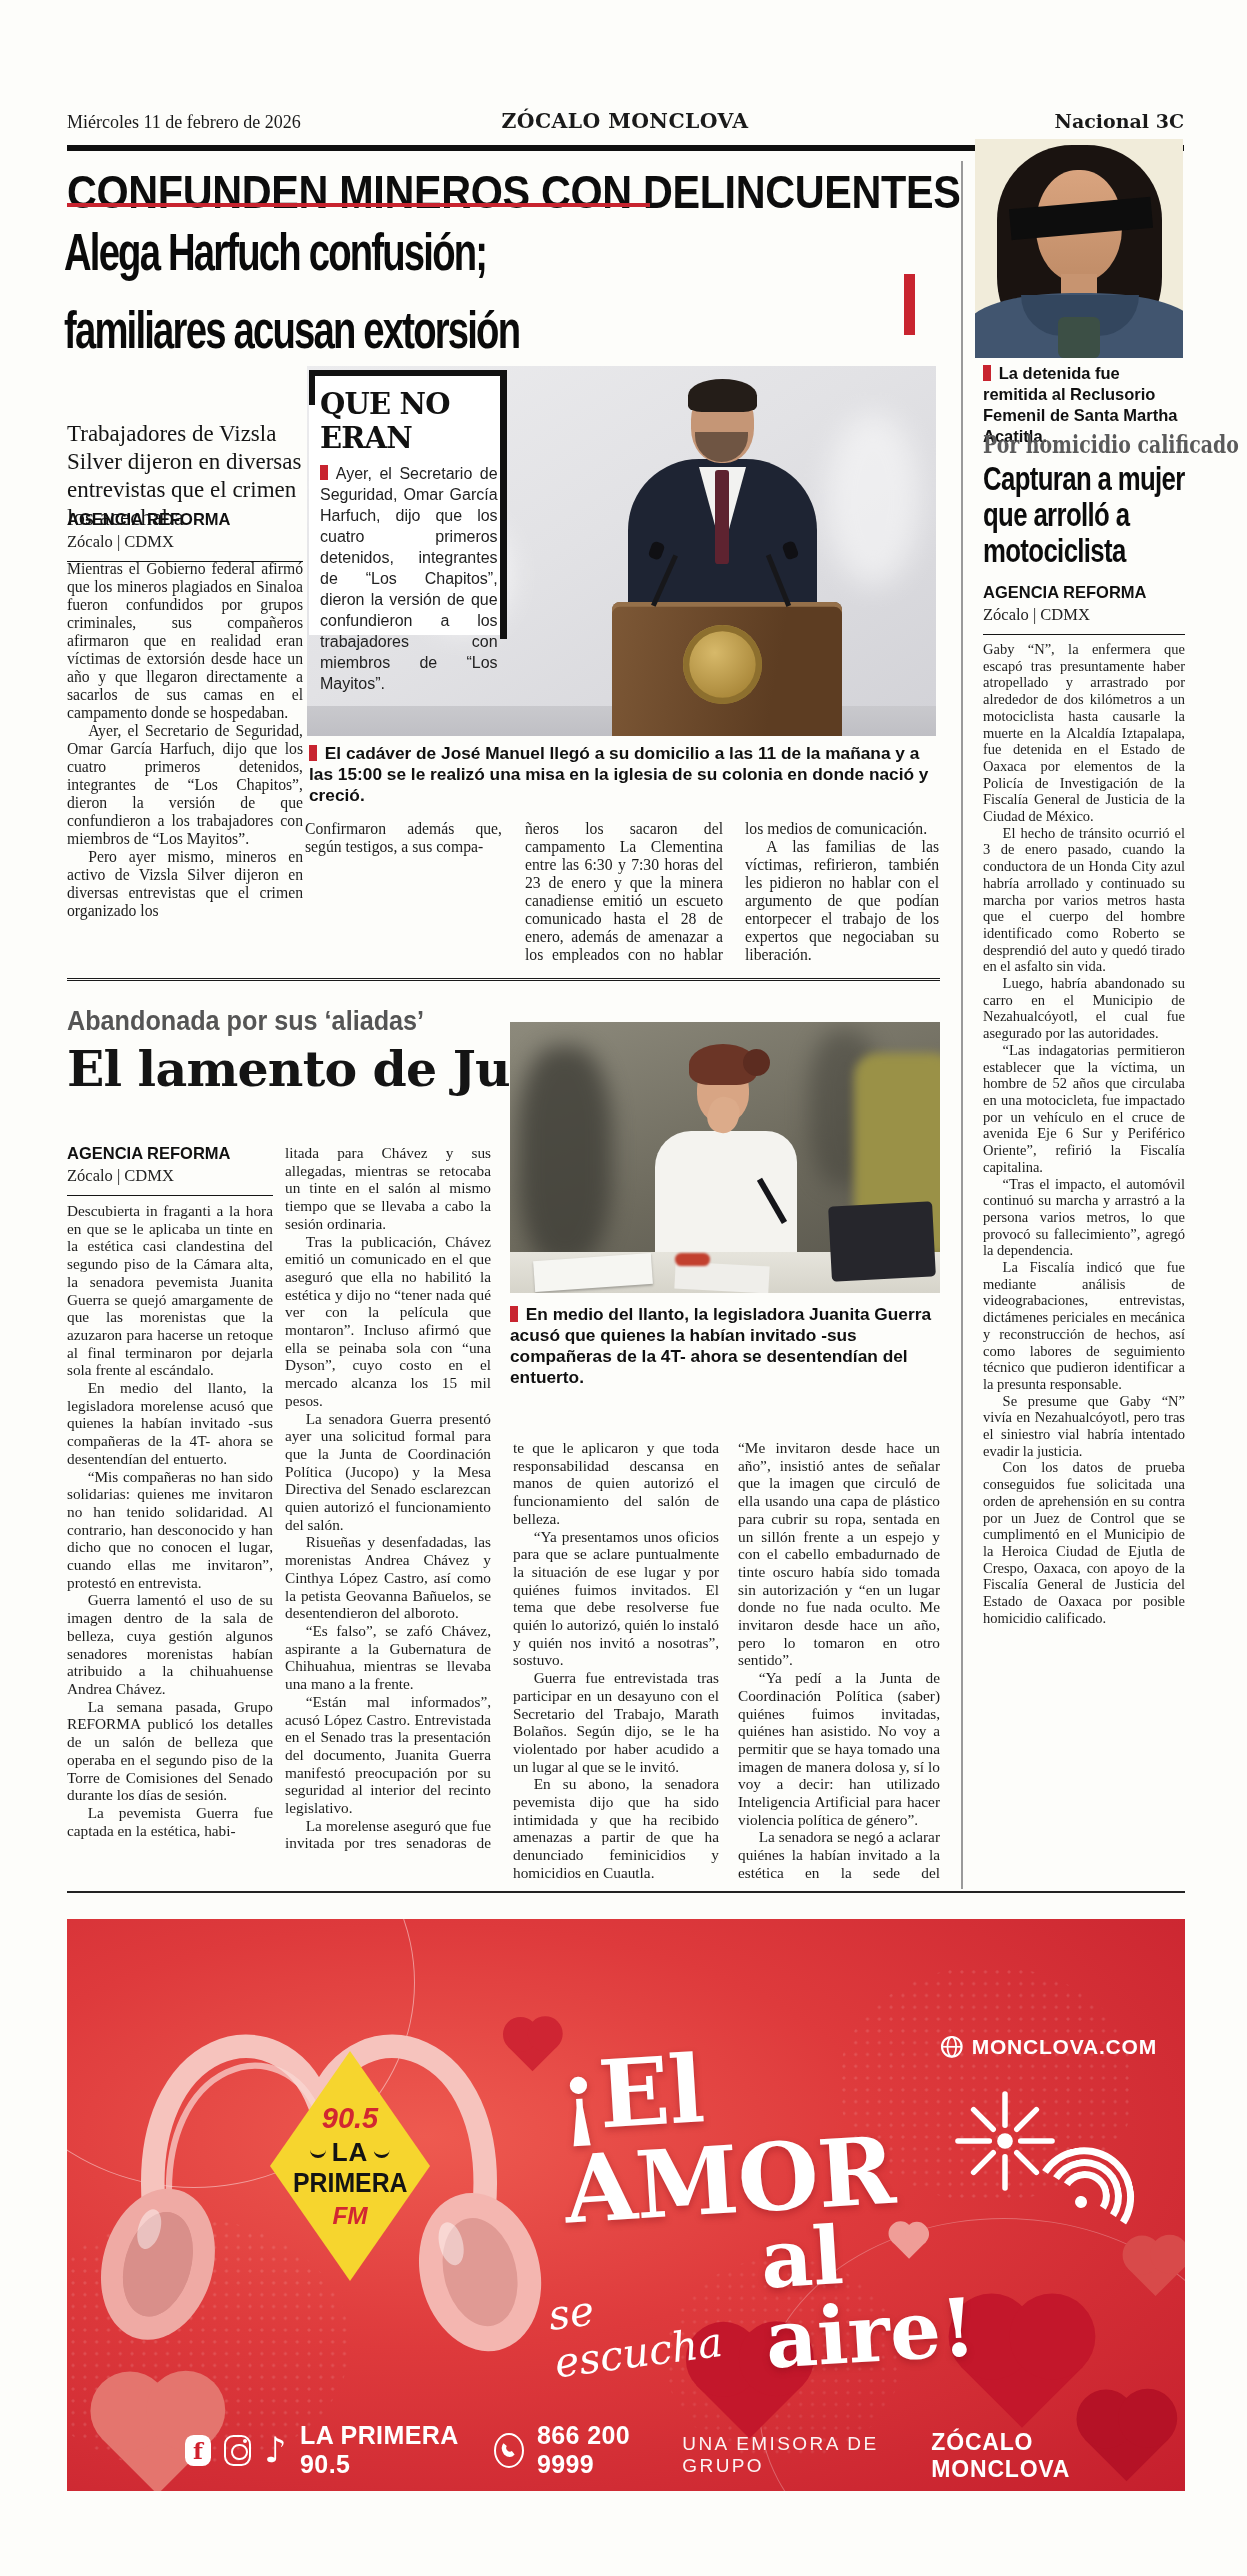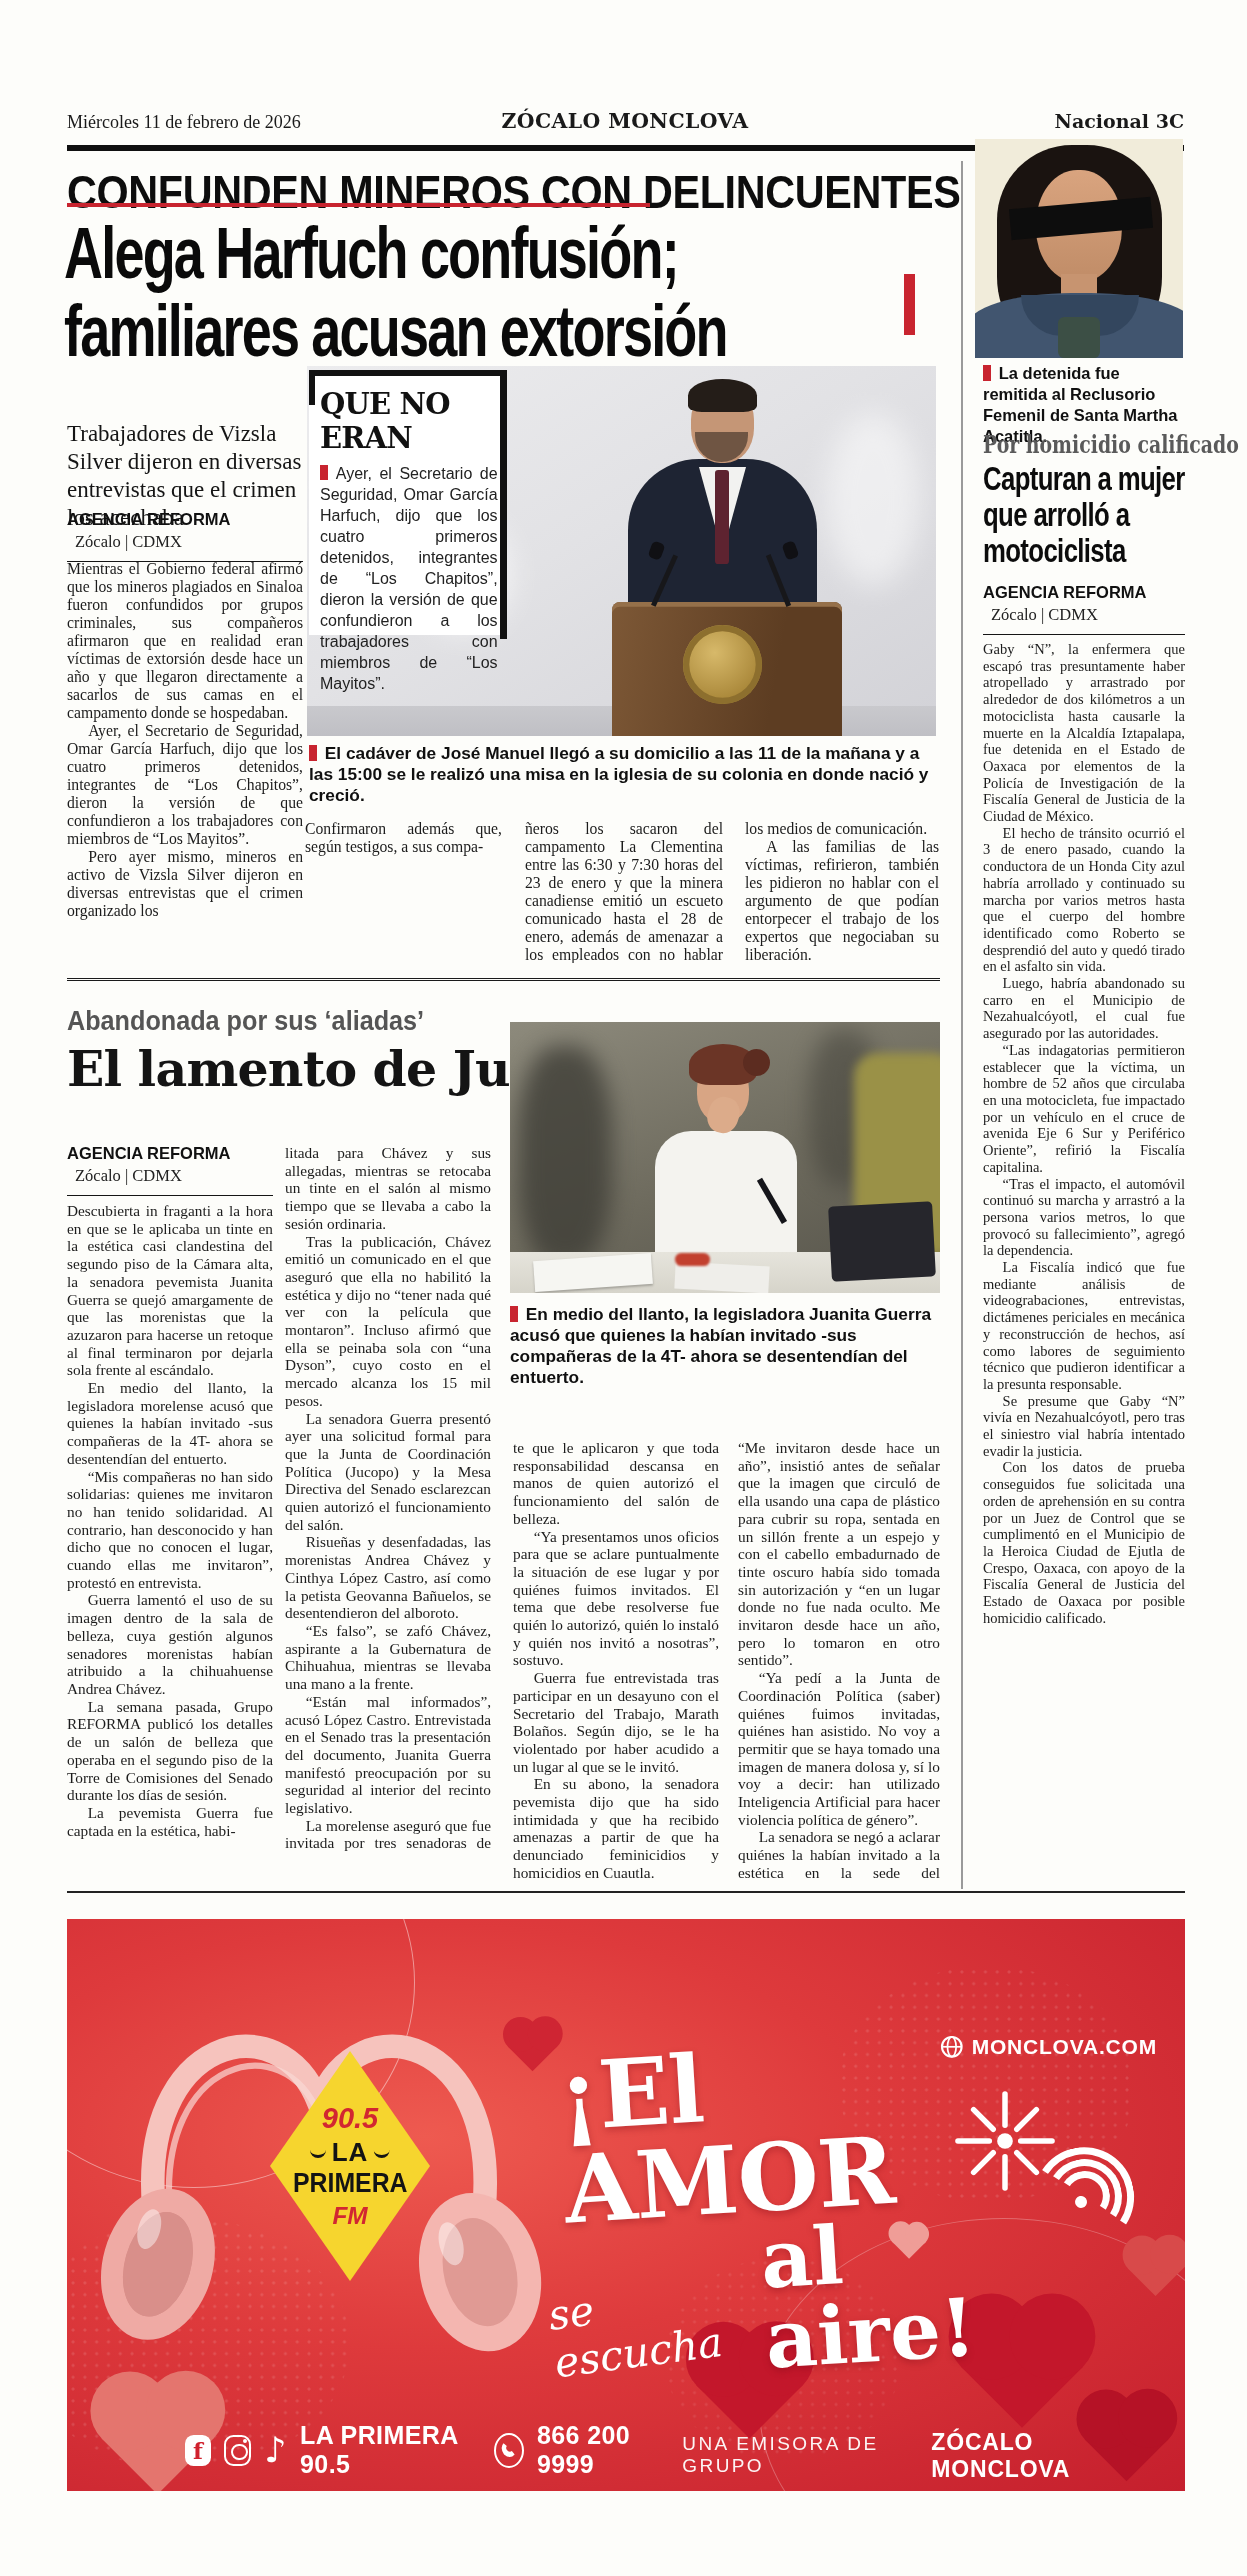--- a/index.html
+++ b/index.html
@@ -9,26 +9,26 @@
   .cond{display:inline-block;transform-origin:0 50%;white-space:nowrap;}
   
   .hdr-date{left:67px;top:112px;font-size:18px;}
   .hdr-masthead{left:389px;top:109px;width:472px;text-align:center;font-family:"DejaVu Serif",serif;font-weight:700;font-size:20.4px;letter-spacing:0.4px;}
   .hdr-section{left:948px;top:110px;width:236px;text-align:right;font-family:"DejaVu Serif",serif;font-weight:700;font-size:19px;}
   .hdr-rule{left:67px;top:145px;width:1117px;height:5.5px;background:#101010;}
   
   .a1-kicker{left:67px;top:164px;font-weight:800;font-size:47px;letter-spacing:-0.4px;color:#0d0d0d;}
   .a1-kicker .cond{transform:scaleX(.88);}
   .a1-redline{left:67px;top:203px;width:583px;height:3.9px;background:#c8242f;}
-  .a1-headline{left:64px;top:214px;font-weight:800;color:#0a0a0a;line-height:78px;font-size:72px;letter-spacing:-2.4px;}
+  .a1-headline{left:64px;top:214px;font-weight:800;color:#0a0a0a;line-height:78px;font-size:51px;letter-spacing:-2.4px;}
   .a1-headline .cond{transform:scaleX(.75);}
   .a1-redbar{left:904px;top:274px;width:11px;height:61px;background:#c8242f;}
   .a1-deck{left:67px;top:376px;width:237px;font-size:23px;line-height:28px;color:#151515;margin-top:44px;}
   .byline-agency{font-family:"Liberation Sans",sans-serif;font-weight:700;font-size:16.5px;color:#111;}
-  .byline-place{font-size:16.5px;margin-top:3.1px;color:#222;margin-left:8px;}
+  .byline-place{font-size:16.5px;margin-top:3.1px;color:#222;}
   .byline-rule{height:1.6px;background:#151515;margin-top:8.6px;}
   .a1-byline{left:67px;top:510px;width:236px;}
   .body-col{position:absolute;text-align:justify;overflow:hidden;color:#1c1c1c;}
   .body-col p{margin:0;}
   .body-col p + p{text-indent:1.35em;}
   .a1-col1{left:67px;top:560px;width:236px;height:409px;font-size:15.7px;line-height:18px;}
   .a1cont{font-size:15.7px;line-height:18px;height:143px;top:820px;}
   .a1-colA{left:305px;width:197px;}
   .a1-colB{left:525px;width:198px;}
   .a1-colC{left:745px;width:194px;}

